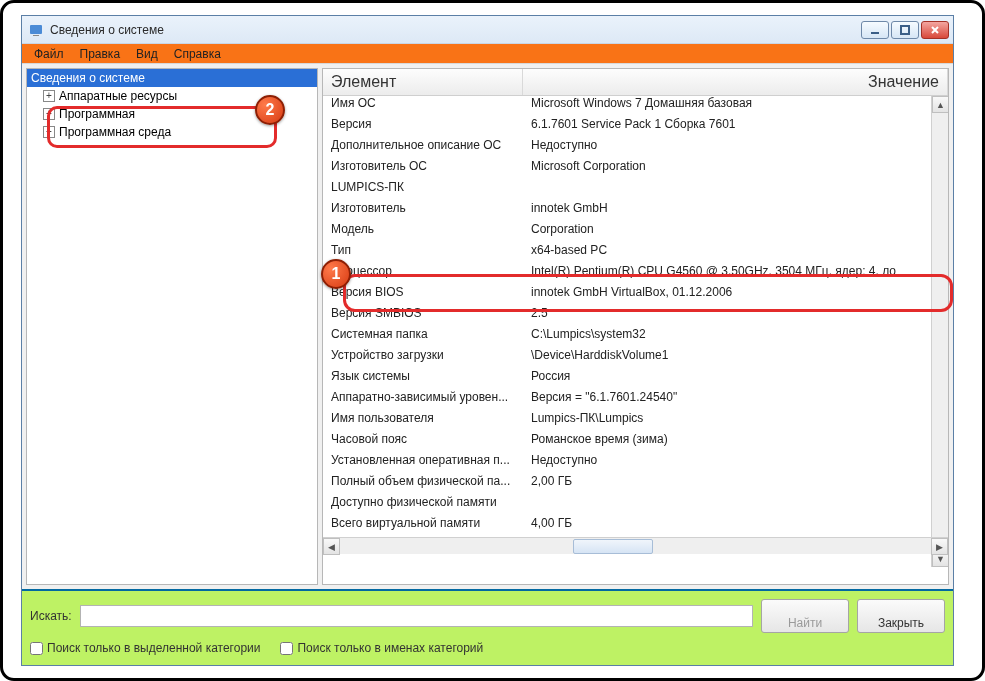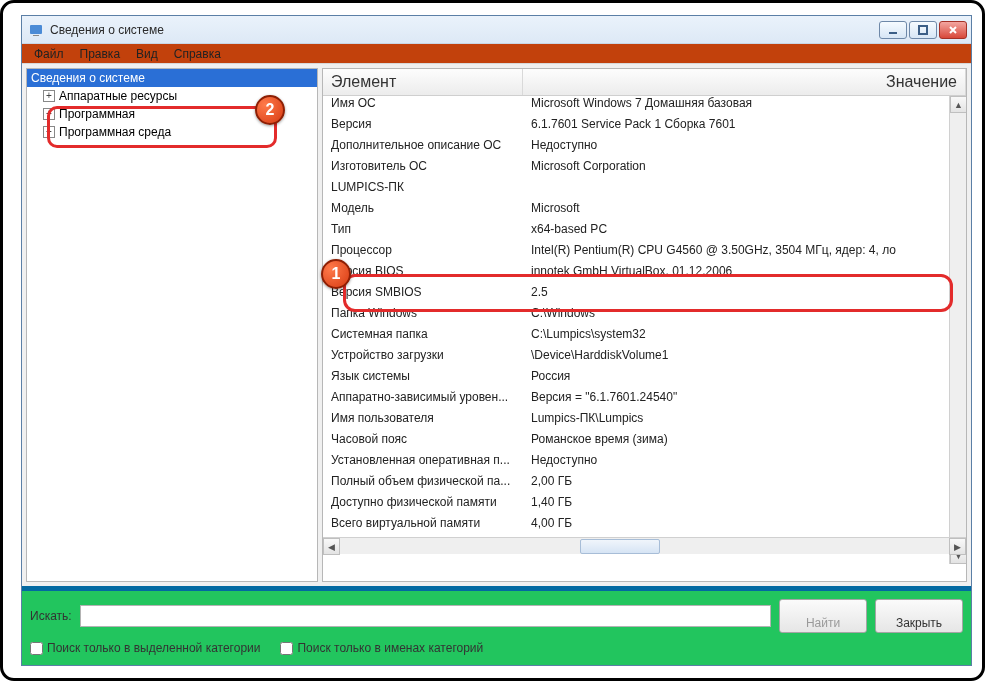--- a/index.html
+++ b/index.html
@@ -14,21 +14,21 @@
 .frame {
   border: 3px solid #000;
   border-radius: 14px;
   width: 985px;
   height: 681px;
   background: #fff;
   overflow: hidden;
   position: relative;
 }
 .window {
-  margin: 12px 10px 14px 18px;
+  margin: 12px 28px 14px 18px;
   border: 1px solid #5b7fa6;
   background: #f0f0f0;
   display: flex;
   flex-direction: column;
   height: calc(681px - 30px);
 }
 .titlebar {
   height: 28px;
   background: linear-gradient(#eaf2fb,#dde9f6);
   display: flex;
@@ -45,21 +45,21 @@
 .win-btn {
   width: 28px; height: 18px;
   border: 1px solid #6e88a8; border-radius: 3px;
   background: linear-gradient(#f6fbff,#d7e6f5);
   display:flex; align-items:center; justify-content:center;
 }
 .win-btn.close { background: linear-gradient(#f3a6a0,#d8483a); border-color:#a43127; }
 .win-btn svg { width:10px; height:10px; }
 .menubar {
   height: 20px;
-  background: #c2410c;
+  background: #f97316;
   border-bottom: 1px solid #d8d8d8;
   display:flex; align-items:center;
   padding: 0 4px;
 }
 .menubar .menu-item { padding: 2px 8px; color:#222; }
 .content {
   flex: 1;
   display:flex;
   padding: 4px;
   gap:4px;
@@ -128,22 +128,22 @@
   background:#efefef; border-left:1px solid #d0d0d0;
 }
 .vscroll .arrow {
   width:17px; height:17px; position:absolute; left:0;
   background:linear-gradient(#f9f9f9,#e3e3e3); border:1px solid #bfbfbf;
   display:flex;align-items:center;justify-content:center; font-size:9px; color:#555;
 }
 .vscroll .arrow.up{top:0;} .vscroll .arrow.down{bottom:0;}
 .bottom-area {
   padding: 8px 8px 10px 8px;
-  background: #22c55e;
-  border-top:5px solid #0369a1;
+  background: #bef264;
+  border-top:2px solid #0369a1;
 }
 .search-row { display:flex; align-items:center; gap:8px; margin-bottom:8px; }
 .search-row label { color:#333; }
 .search-row input[type=text] {
   flex:1; height:22px; border:1px solid #b3b3b3; padding:0 4px; background:#fff;
 }
 .btn {
   min-width:88px; height:24px; padding:16px 14px;
   border:1px solid #a5a5a5; background:linear-gradient(#fbfbfb,#e6e6e6);
   border-radius:3px; color:#333; font-size:12px;
@@ -251,44 +251,44 @@
                 <div class="c2">Недоступно</div>
               </div>
               <div class="row">
                 <div class="c1">Изготовитель ОС</div>
                 <div class="c2">Microsoft Corporation</div>
               </div>
               <div class="row">
                 <div class="c2">LUMPICS-ПК</div>
               </div>
               <div class="row">
+                <div class="c1">Изготовитель</div>
+                <div class="c2">innotek GmbH</div>
+              </div>
+              <div class="row">
                 <div class="c1">Модель</div>
-                <div class="c2">Microsoft</div>
+                <div class="c2">Corporation</div>
               </div>
               <div class="row">
                 <div class="c1">Тип</div>
                 <div class="c2">x64-based PC</div>
               </div>
               <div class="row">
                 <div class="c1">Процессор</div>
                 <div class="c2">Intel(R) Pentium(R) CPU G4560 @ 3.50GHz, 3504 МГц, ядер: 4, ло</div>
               </div>
               <div class="row">
                 <div class="c1">Версия BIOS</div>
                 <div class="c2">innotek GmbH VirtualBox, 01.12.2006</div>
               </div>
               <div class="row">
                 <div class="c1">Версия SMBIOS</div>
                 <div class="c2">2.5</div>
               </div>
               <div class="row">
-                <div class="c1">Папка Windows</div>
-                <div class="c2">C:\Windows</div>
-              </div>
-              <div class="row">
                 <div class="c1">Системная папка</div>
                 <div class="c2">C:\Lumpics\system32</div>
               </div>
               <div class="row">
                 <div class="c1">Устройство загрузки</div>
                 <div class="c2">\Device\HarddiskVolume1</div>
               </div>
               <div class="row">
                 <div class="c1">Язык системы</div>
                 <div class="c2">Россия</div>
@@ -308,21 +308,20 @@
               <div class="row">
                 <div class="c1">Установленная оперативная п...</div>
                 <div class="c2">Недоступно</div>
               </div>
               <div class="row">
                 <div class="c1">Полный объем физической па...</div>
                 <div class="c2">2,00 ГБ</div>
               </div>
               <div class="row">
                 <div class="c1">Доступно физической памяти</div>
-                <div class="c2">1,40 ГБ</div>
               </div>
               <div class="row">
                 <div class="c1">Всего виртуальной памяти</div>
                 <div class="c2">4,00 ГБ</div>
               </div>
             </div>
         <div class="vscroll">
           <div class="arrow up">▲</div>
           <div class="arrow down">▼</div>
         </div>

